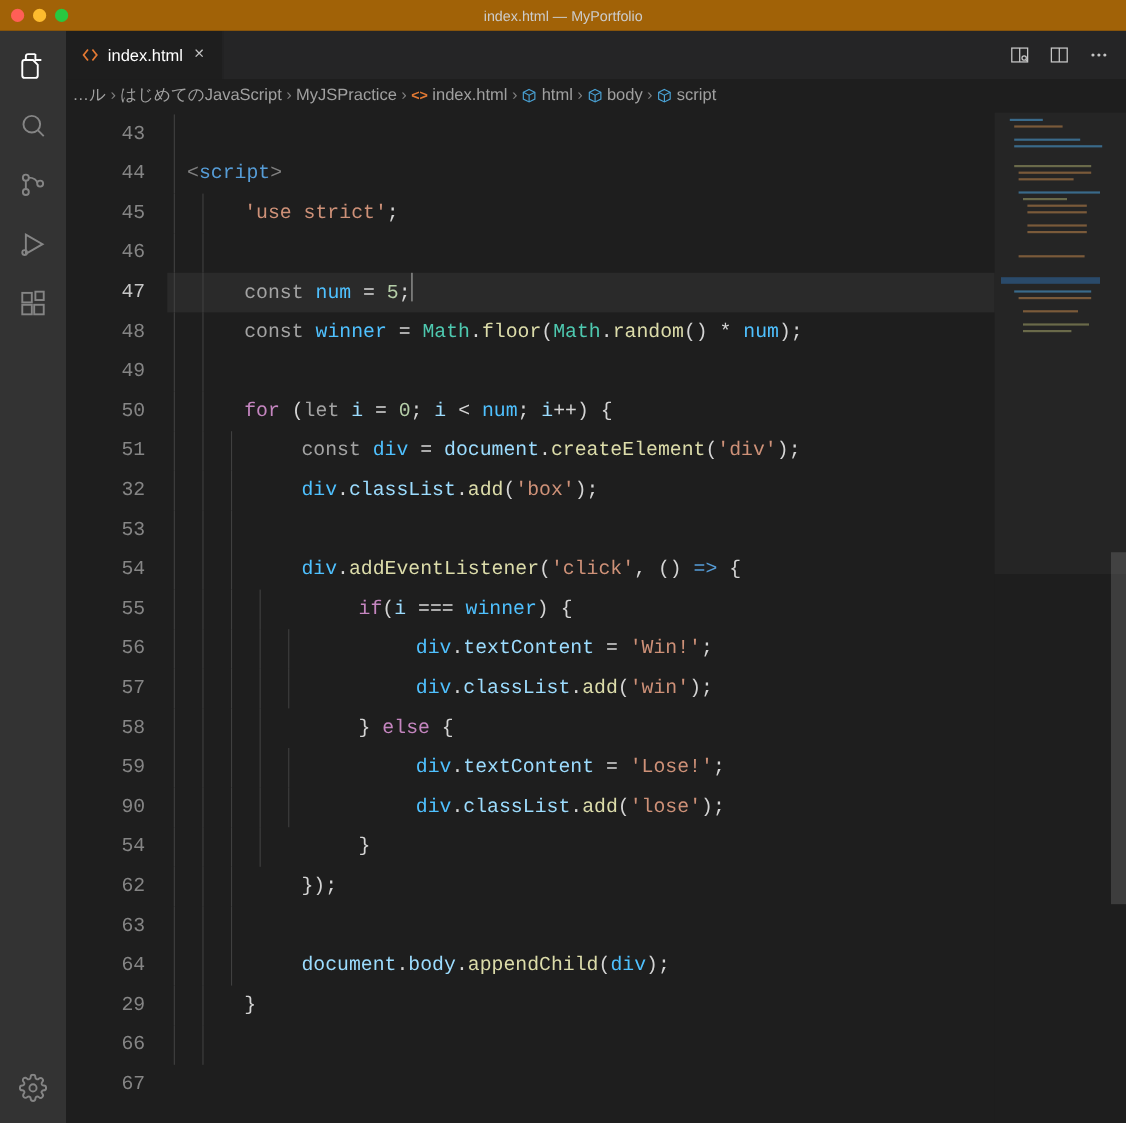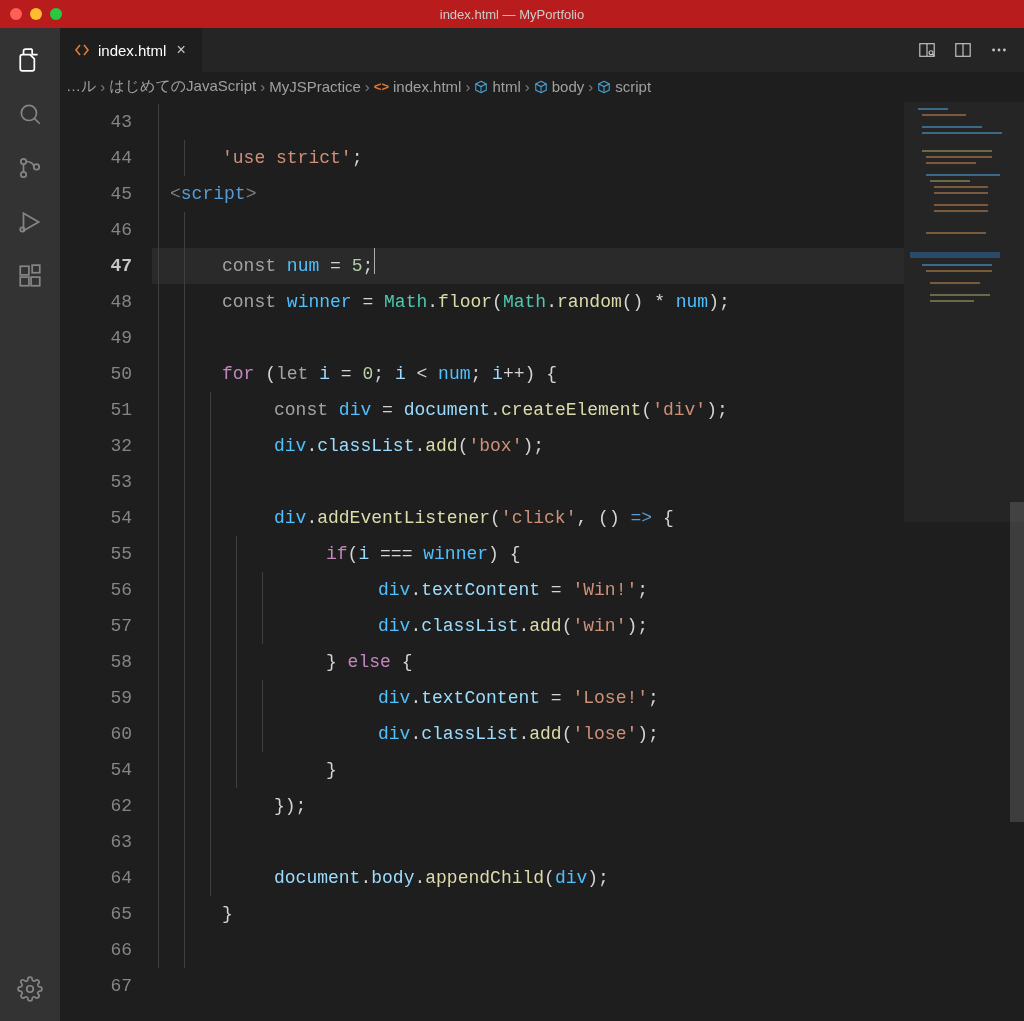--- a/index.html
+++ b/index.html
@@ -1,20 +1,20 @@
 <!DOCTYPE html>
 <html><head>
 <meta charset="utf-8">
 <style>
   * { box-sizing: border-box; margin: 0; padding: 0; }
   html, body { width: 1024px; height: 1021px; overflow: hidden; font-family: -apple-system, "Helvetica Neue", Arial, sans-serif; }
   body { background: #1e1e1e; color: #ccc; }
 
   
-  .titlebar { height: 28px; background: #b91c1c; display: flex; align-items: center; padding: 0 10px; position: relative; }
+  .titlebar { height: 28px; background: #a16207; display: flex; align-items: center; padding: 0 10px; position: relative; }
   .traffic { display: flex; gap: 8px; }
   .traffic span { width: 12px; height: 12px; border-radius: 50%; display: inline-block; }
   .t-close { background: #ff5f57; }
   .t-min { background: #febc2e; }
   .t-max { background: #28c840; }
   .window-title { position: absolute; left: 0; right: 0; text-align: center; font-size: 13px; color: #cccccc; pointer-events: none; }
 
   .main { display: flex; height: calc(1021px - 28px); }
 
   
@@ -227,46 +227,46 @@
           <span>script</span>
         </span>
       </div>
 
     <div class="editor">
       <div class="gutter" id="gutter">
           <div>43</div>
           <div>44</div>
           <div>45</div>
           <div>46</div>
-          <div style="color: rgb(198, 198, 198); font-weight: bold;">47</div>
+          <div style="color: rgb(198, 198, 198);">47</div>
           <div>48</div>
           <div>49</div>
           <div>50</div>
           <div>51</div>
           <div>32</div>
           <div>53</div>
           <div>54</div>
           <div>55</div>
           <div>56</div>
           <div>57</div>
           <div>58</div>
           <div>59</div>
-          <div>60</div>
+          <div>90</div>
           <div>54</div>
           <div>62</div>
           <div>63</div>
           <div>64</div>
-          <div>65</div>
+          <div>29</div>
           <div>66</div>
           <div>67</div>
         </div>
       <div class="codearea" id="codearea">
           <div class="codeline"><span class="indent-guide" style="left: 6px;"></span><span style="padding-left: 6px;"></span><span style="padding-left: 12px; display: inline-block;"></span></div>
+          <div class="codeline"><span class="indent-guide" style="left: 6px;"></span><span style="padding-left: 6px;"></span><span style="padding-left: 12px; display: inline-block;"><span class="t-punc">&lt;</span><span class="t-tag">script</span><span class="t-punc">&gt;</span></span></div>
           <div class="codeline"><span class="indent-guide" style="left: 6px;"></span><span class="indent-guide" style="left: 32px;"></span><span style="padding-left: 32px;"></span><span style="padding-left: 38px; display: inline-block;"><span class="t-str">'use strict'</span><span class="t-paren">;</span></span></div>
-          <div class="codeline"><span class="indent-guide" style="left: 6px;"></span><span style="padding-left: 6px;"></span><span style="padding-left: 12px; display: inline-block;"><span class="t-punc">&lt;</span><span class="t-tag">script</span><span class="t-punc">&gt;</span></span></div>
           <div class="codeline"><span class="indent-guide" style="left: 6px;"></span><span class="indent-guide" style="left: 32px;"></span><span style="padding-left: 32px;"></span><span style="padding-left: 38px; display: inline-block;"></span></div>
           <div class="codeline hl"><span class="indent-guide" style="left: 6px;"></span><span class="indent-guide" style="left: 32px;"></span><span style="padding-left: 32px;"></span><span style="padding-left: 38px; display: inline-block;"><span class="t-decl">const</span><span class="t-op"> </span><span class="t-const">num</span><span class="t-op"> = </span><span class="t-num">5</span><span class="t-paren">;</span><span class="cursor"></span></span></div>
           <div class="codeline"><span class="indent-guide" style="left: 6px;"></span><span class="indent-guide" style="left: 32px;"></span><span style="padding-left: 32px;"></span><span style="padding-left: 38px; display: inline-block;"><span class="t-decl">const</span><span class="t-op"> </span><span class="t-const">winner</span><span class="t-op"> = </span><span class="t-obj">Math</span><span class="t-paren">.</span><span class="t-fn">floor</span><span class="t-paren">(</span><span class="t-obj">Math</span><span class="t-paren">.</span><span class="t-fn">random</span><span class="t-paren">() * </span><span class="t-const">num</span><span class="t-paren">);</span></span></div>
           <div class="codeline"><span class="indent-guide" style="left: 6px;"></span><span class="indent-guide" style="left: 32px;"></span><span style="padding-left: 32px;"></span><span style="padding-left: 38px; display: inline-block;"></span></div>
           <div class="codeline"><span class="indent-guide" style="left: 6px;"></span><span class="indent-guide" style="left: 32px;"></span><span style="padding-left: 32px;"></span><span style="padding-left: 38px; display: inline-block;"><span class="t-ctrl">for</span><span class="t-paren"> (</span><span class="t-decl">let</span><span class="t-op"> </span><span class="t-var">i</span><span class="t-op"> = </span><span class="t-num">0</span><span class="t-paren">; </span><span class="t-var">i</span><span class="t-op"> &lt; </span><span class="t-const">num</span><span class="t-paren">; </span><span class="t-var">i</span><span class="t-op">++</span><span class="t-paren">) {</span></span></div>
           <div class="codeline"><span class="indent-guide" style="left: 6px;"></span><span class="indent-guide" style="left: 32px;"></span><span class="indent-guide" style="left: 58px;"></span><span style="padding-left: 58px;"></span><span style="padding-left: 64px; display: inline-block;"><span class="t-decl">const</span><span class="t-op"> </span><span class="t-const">div</span><span class="t-op"> = </span><span class="t-var">document</span><span class="t-paren">.</span><span class="t-fn">createElement</span><span class="t-paren">(</span><span class="t-str">'div'</span><span class="t-paren">);</span></span></div>
           <div class="codeline"><span class="indent-guide" style="left: 6px;"></span><span class="indent-guide" style="left: 32px;"></span><span class="indent-guide" style="left: 58px;"></span><span style="padding-left: 58px;"></span><span style="padding-left: 64px; display: inline-block;"><span class="t-const">div</span><span class="t-paren">.</span><span class="t-var">classList</span><span class="t-paren">.</span><span class="t-fn">add</span><span class="t-paren">(</span><span class="t-str">'box'</span><span class="t-paren">);</span></span></div>
           <div class="codeline"><span class="indent-guide" style="left: 6px;"></span><span class="indent-guide" style="left: 32px;"></span><span class="indent-guide" style="left: 58px;"></span><span style="padding-left: 58px;"></span><span style="padding-left: 64px; display: inline-block;"></span></div>
           <div class="codeline"><span class="indent-guide" style="left: 6px;"></span><span class="indent-guide" style="left: 32px;"></span><span class="indent-guide" style="left: 58px;"></span><span style="padding-left: 58px;"></span><span style="padding-left: 64px; display: inline-block;"><span class="t-const">div</span><span class="t-paren">.</span><span class="t-fn">addEventListener</span><span class="t-paren">(</span><span class="t-str">'click'</span><span class="t-paren">, () </span><span class="t-arrow">=&gt;</span><span class="t-paren"> {</span></span></div>
           <div class="codeline"><span class="indent-guide" style="left: 6px;"></span><span class="indent-guide" style="left: 32px;"></span><span class="indent-guide" style="left: 58px;"></span><span class="indent-guide" style="left: 84px;"></span><span style="padding-left: 84px;"></span><span style="padding-left: 90px; display: inline-block;"><span class="t-ctrl">if</span><span class="t-paren">(</span><span class="t-var">i</span><span class="t-op"> === </span><span class="t-const">winner</span><span class="t-paren">) {</span></span></div>

